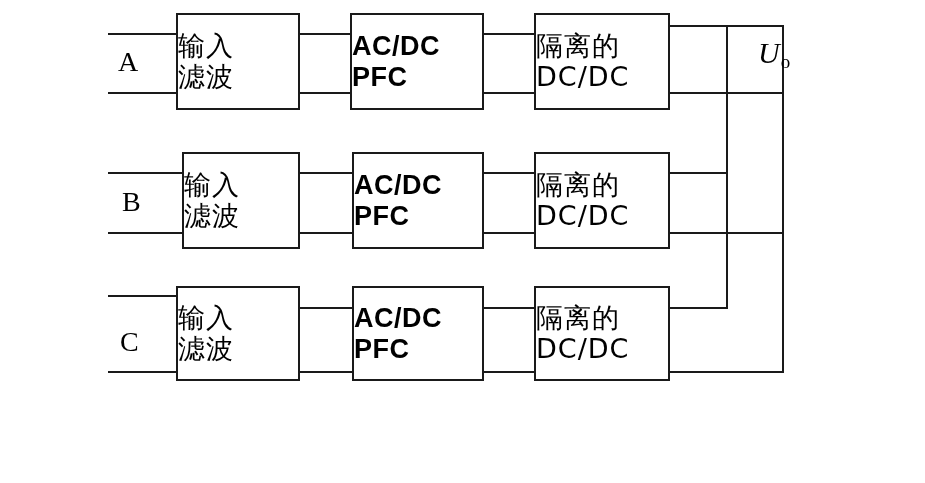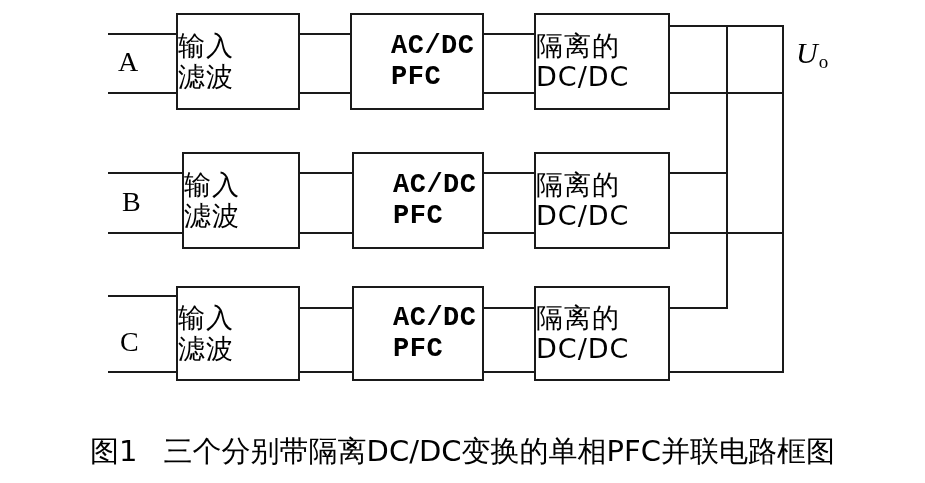--- a/index.html
+++ b/index.html
@@ -40,25 +40,24 @@
     display: block;
     white-space: nowrap;
   }
   .block.cjk {
     font-family: "DejaVu Sans", sans-serif;
     font-size: 27px;
     font-weight: 400;
     letter-spacing: 1px;
   }
   .block.lat {
-    font-family: Liberation Mono, monospace;
+    font-family: Liberation Sans, sans-serif;
     font-size: 27px;
     font-weight: bold;
     letter-spacing: 0.5px;
-    padding-left: 39px;
   }
   .phase-label {
     position: absolute;
     font-family: "Liberation Serif", serif;
     font-size: 28px;
     color: #000000;
   }
   .out-label {
     position: absolute;
     font-family: "Liberation Serif", serif;
@@ -182,21 +181,18 @@
   </div>
 
   <div class="wire" style="left:670px; top:307px; width:58px;"></div>
   <div class="wire" style="left:670px; top:371px; width:114px;"></div>
 
   <div class="wire v" style="left:726px; top:25px; height:284px;"></div>
   <div class="wire v" style="left:782px; top:92px; height:281px;"></div>
   <div class="wire" style="left:726px; top:25px; width:58px;"></div>
   <div class="wire v" style="left:782px; top:25px; height:68px;"></div>
 
-  <div class="out-label" style="left:796px; top:36px;">
+  <div class="out-label" style="left:758px; top:36px;">
     <span>U</span><sub>o</sub>
   </div>
 
-  <div class="caption" style="top:432px;">
-    <span class="num">图1</span><span class="gap"></span><span>三个分别带隔离DC/DC变换的单相PFC并联电路框图</span>
-  </div>
 
 </div>
 
 </body></html>

